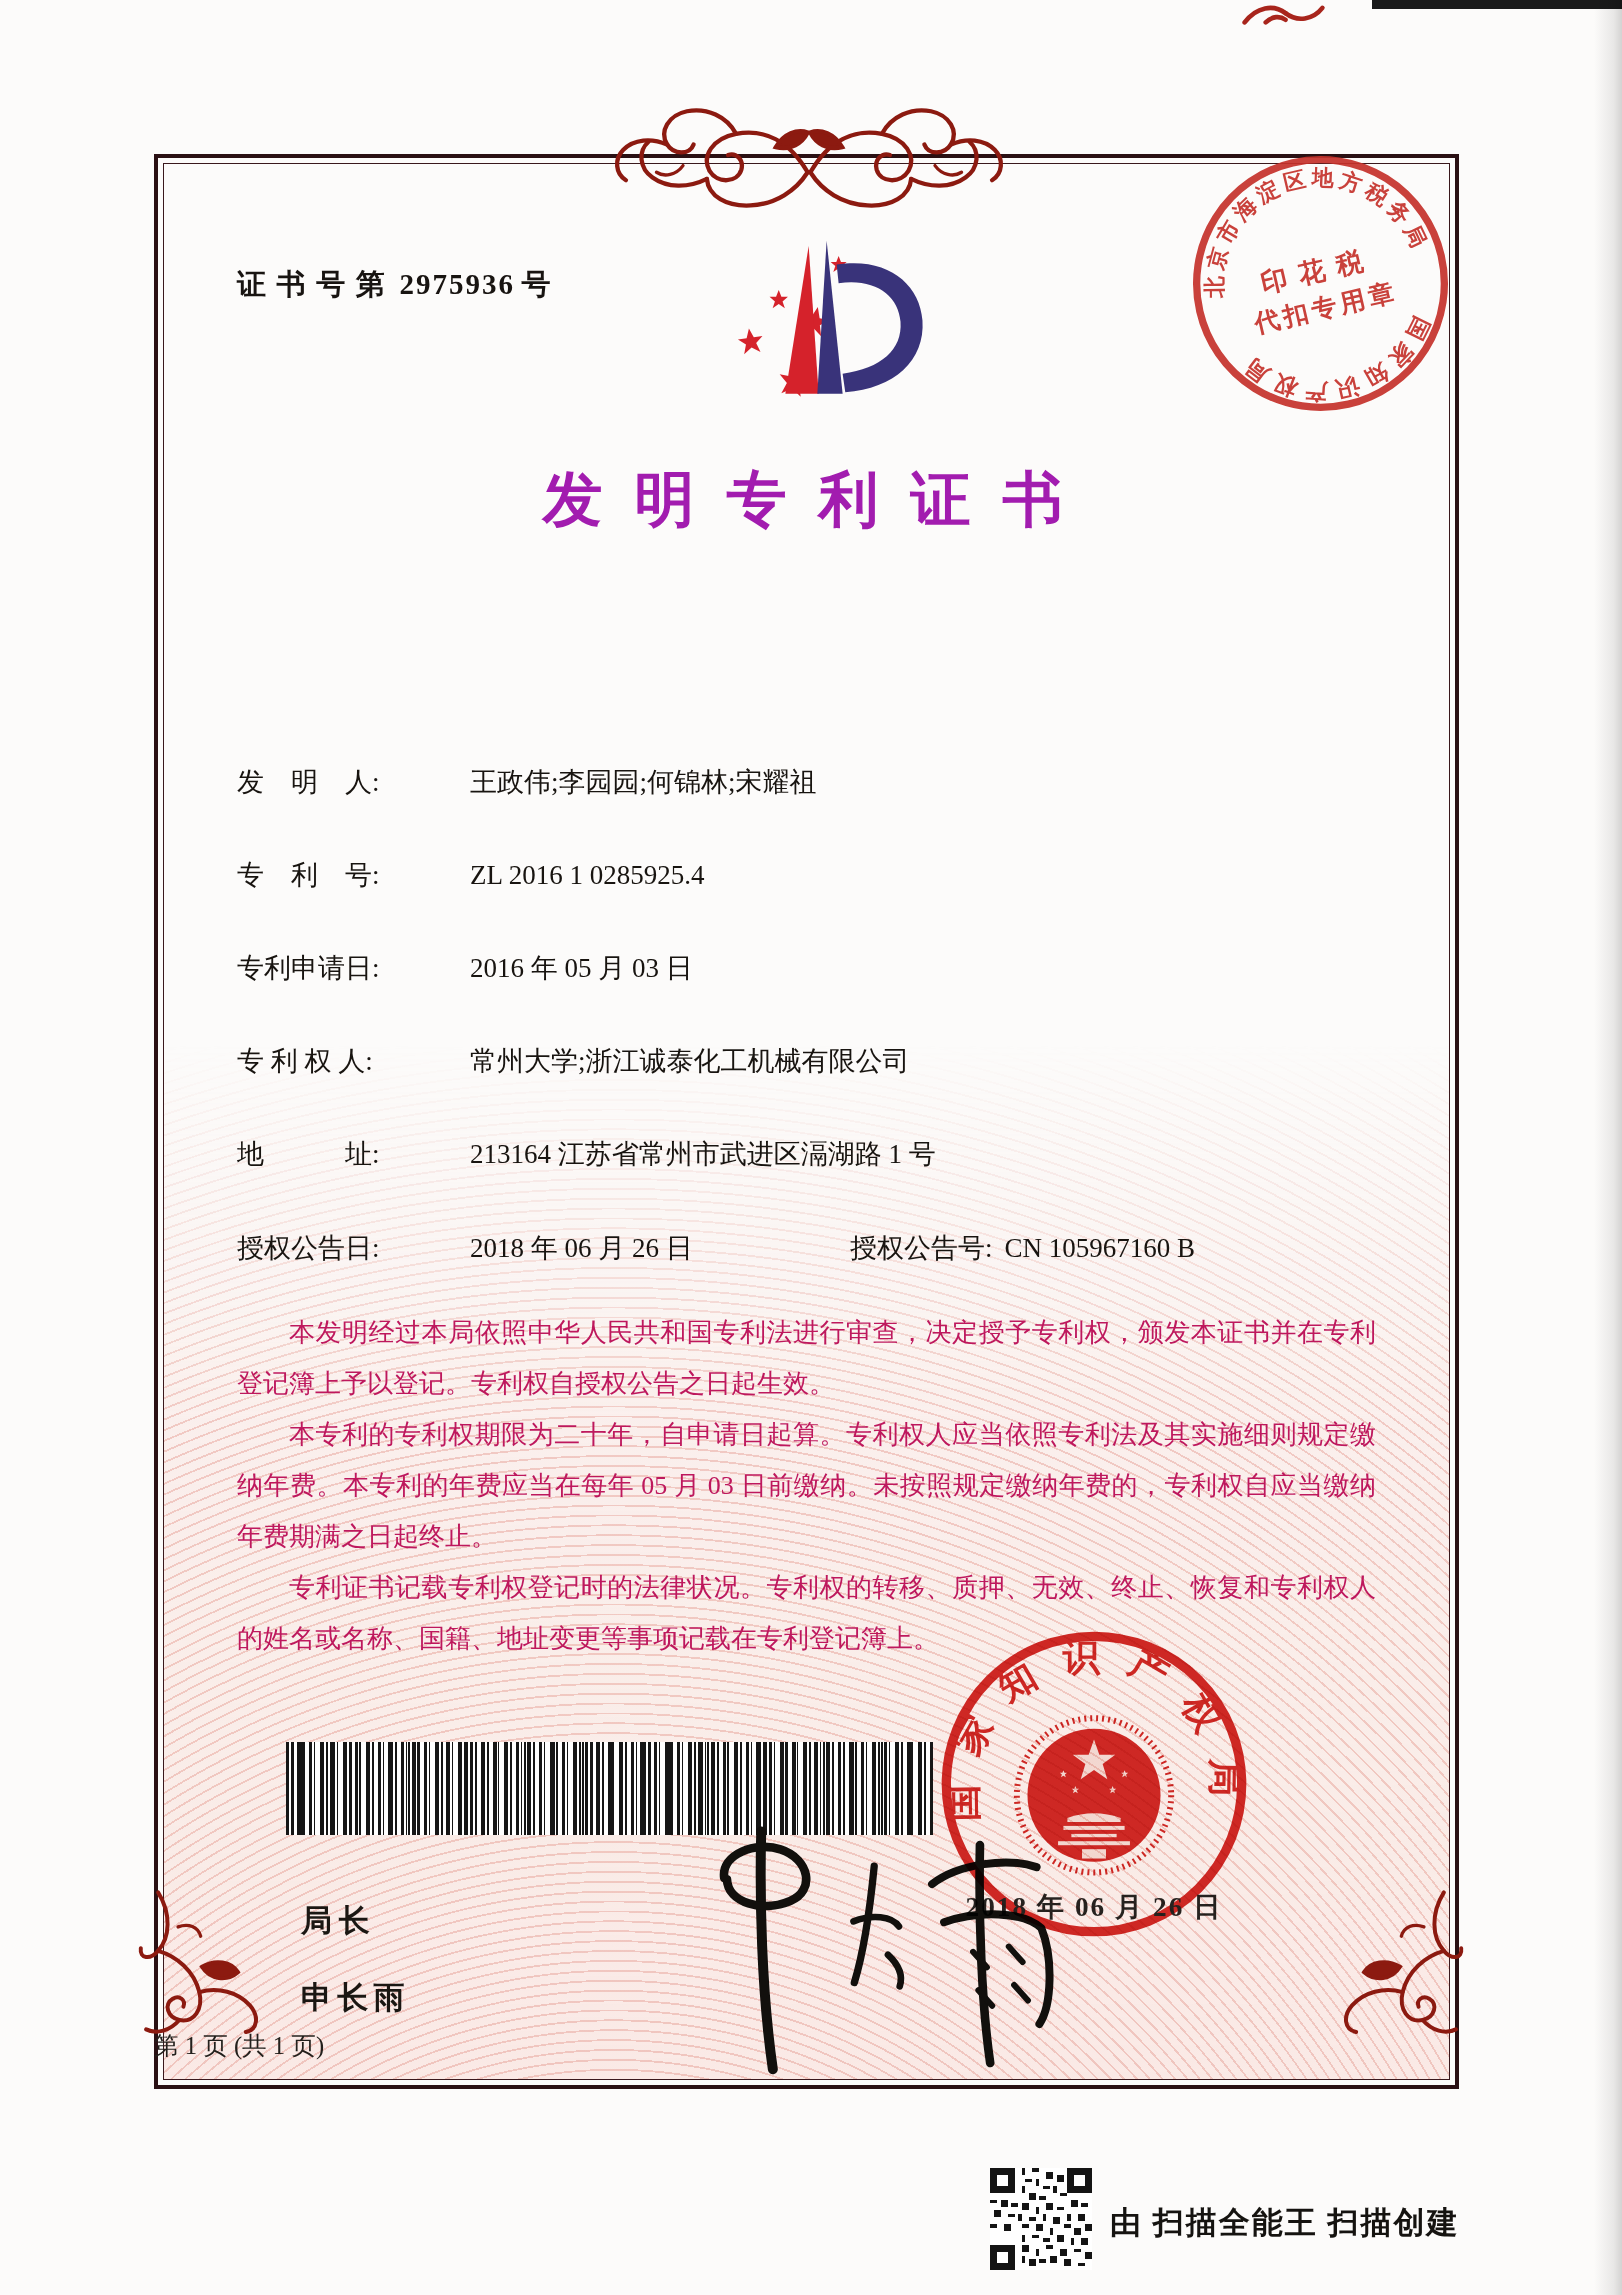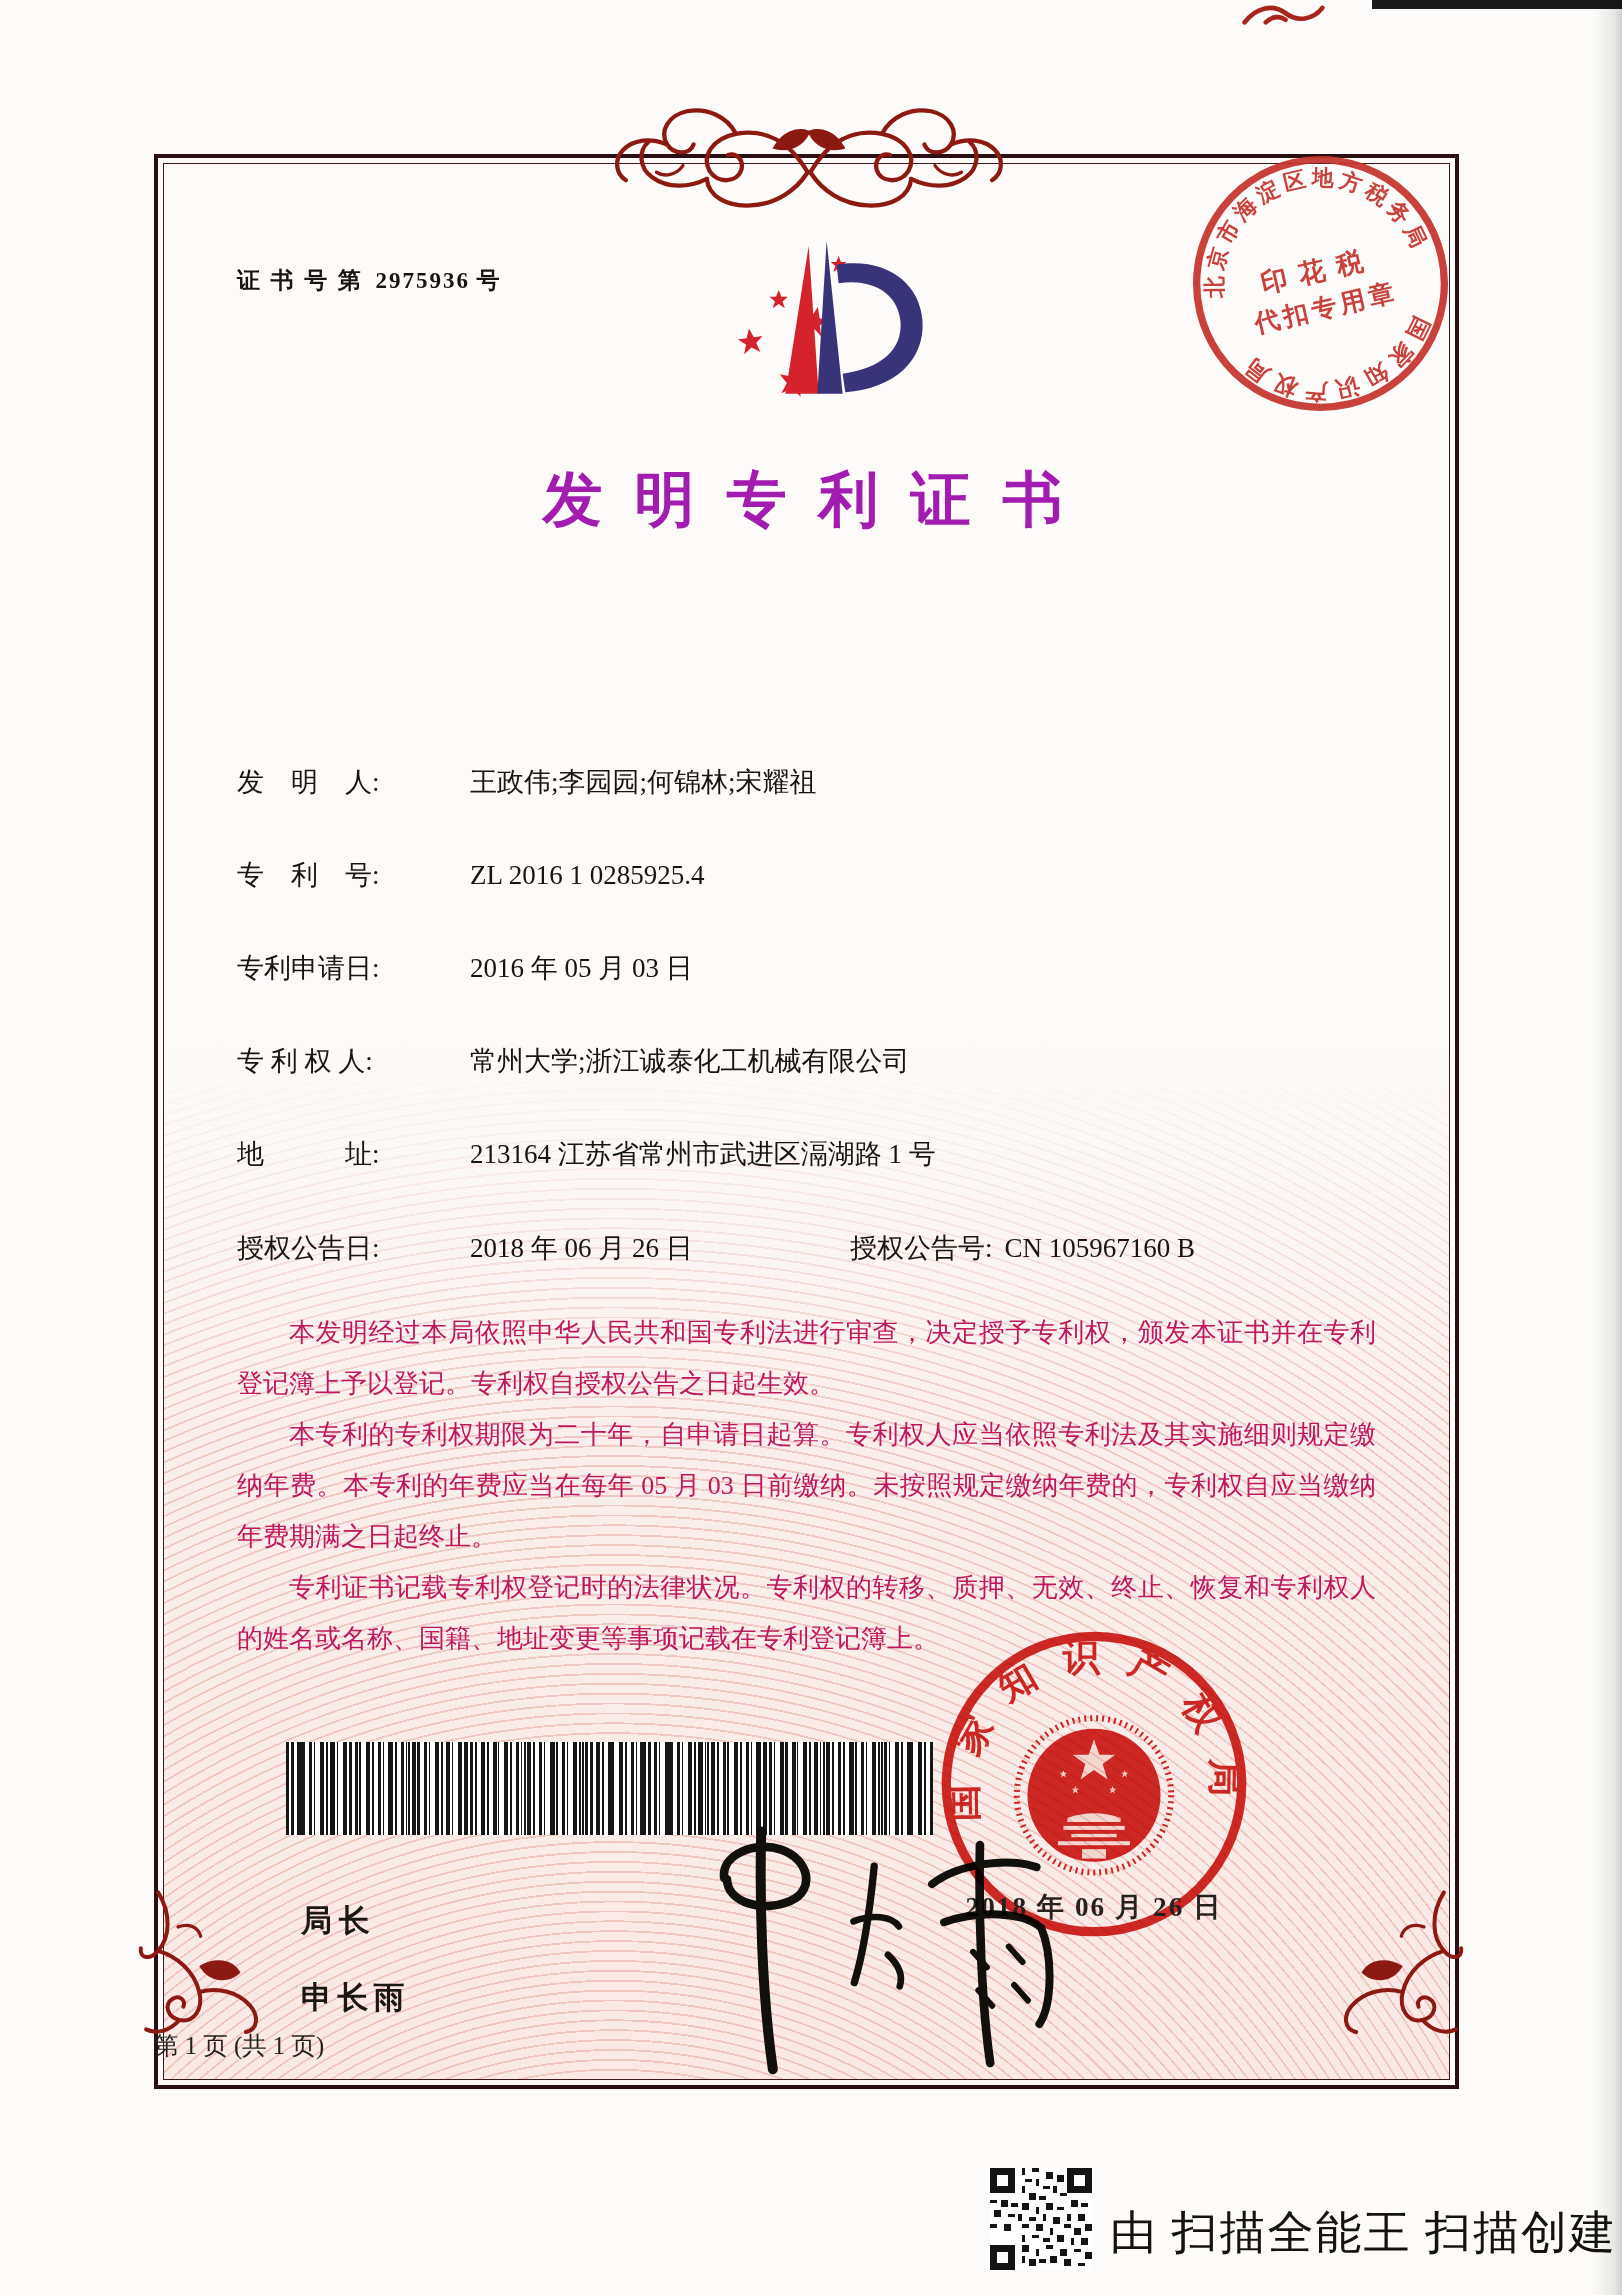--- a/index.html
+++ b/index.html
@@ -16,21 +16,21 @@
   .frame{left:154px;top:154px;width:1297px;height:1927px;border:4px solid #2a1013;}
   .frame-inner{position:absolute;inset:4.7px;border:1.3px solid #3a181c;}
   .guilloche{position:absolute;inset:6px;
      background:
        repeating-radial-gradient(140% 100% at 35% 128%, rgba(222,128,116,.34) 0 1.7px, rgba(222,128,116,0) 1.7px 9.3px),
        linear-gradient(180deg, rgba(252,240,237,0) 0%, rgba(248,219,212,.55) 100%);
      -webkit-mask-image:linear-gradient(180deg,transparent 46%,#000 66%);
      mask-image:linear-gradient(180deg,transparent 46%,#000 66%);}
 
   
-  .cert-no{left:237px;top:265px;font-size:23px;font-weight:600;color:#181411;white-space:nowrap;}
+  .cert-no{left:237px;top:265px;font-size:29px;font-weight:600;color:#181411;white-space:nowrap;}
   .cert-no .sp{letter-spacing:10.6px;}
   .cert-no .num{letter-spacing:2px;margin-left:4px;}
   .cert-no .suf{margin-left:6.7px;}
   .logo{left:700px;top:230px;}
   .title{left:154px;width:1297px;top:460px;text-align:center;font-size:60px;font-weight:600;
          letter-spacing:32px;text-indent:32px;color:#a21caf;white-space:nowrap;}
 
   
   .frow{left:237px;width:1171px;height:40px;font-size:27px;font-weight:500;white-space:nowrap;color:#181410;}
   .flabel{display:inline-block;min-width:233px;}
@@ -53,21 +53,21 @@
 
   
   .tax-stamp{left:1186px;top:149px;transform:rotate(-13deg);opacity:.92;}
   .big-seal{left:933px;top:1621px;mix-blend-mode:multiply;opacity:.95;}
 
   
   .footer{left:154px;width:1297px;top:2029px;text-align:left;font-size:24.6px;font-weight:400;color:#23201c;}
 
   
   .qr{left:990px;top:2168px;}
-  .credit{left:1110px;top:2202px;font-size:46px;font-weight:400;color:#151310;letter-spacing:2px;white-space:nowrap;}
+  .credit{left:1110px;top:2202px;font-size:31px;font-weight:700;color:#151310;letter-spacing:2px;white-space:nowrap;}
 
   .orn{pointer-events:none;}
 </style>
 </head>
 <body>
 
 <div class="page">
 
   <div class="abs scan-strip"></div>
   <div class="abs edge-shadow"></div>

